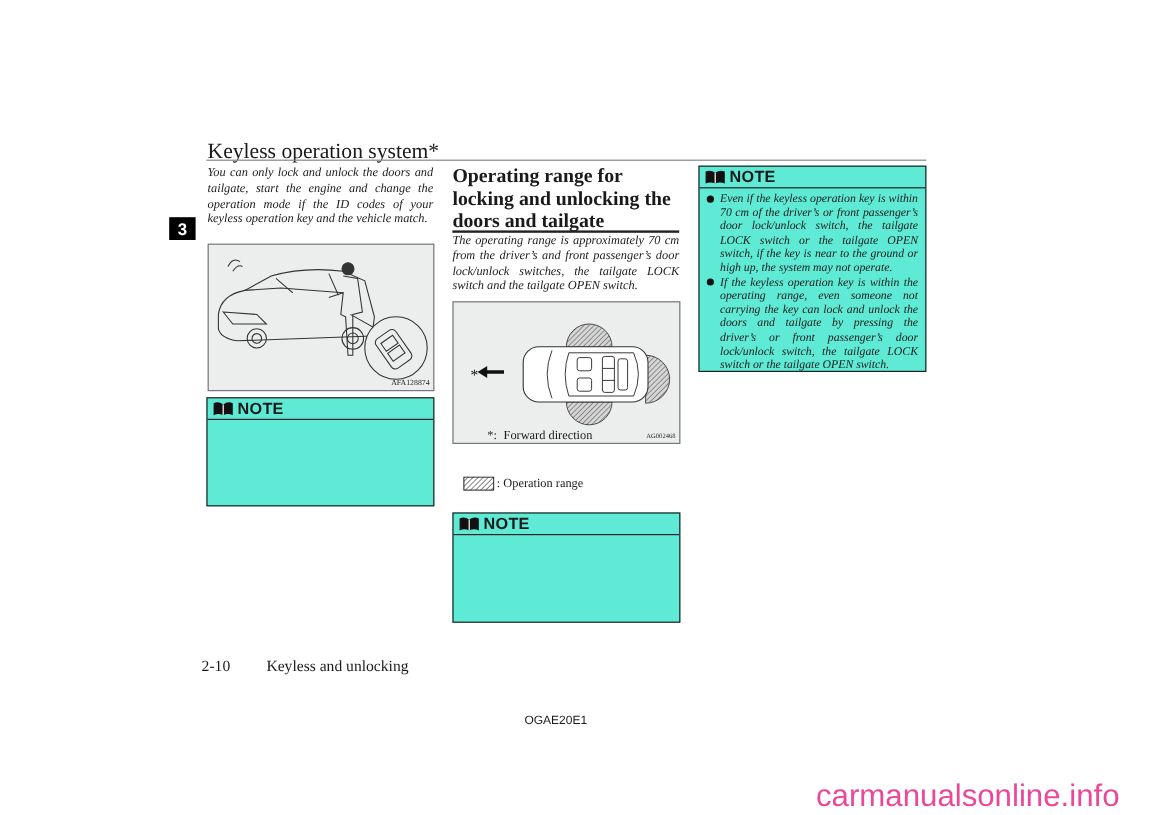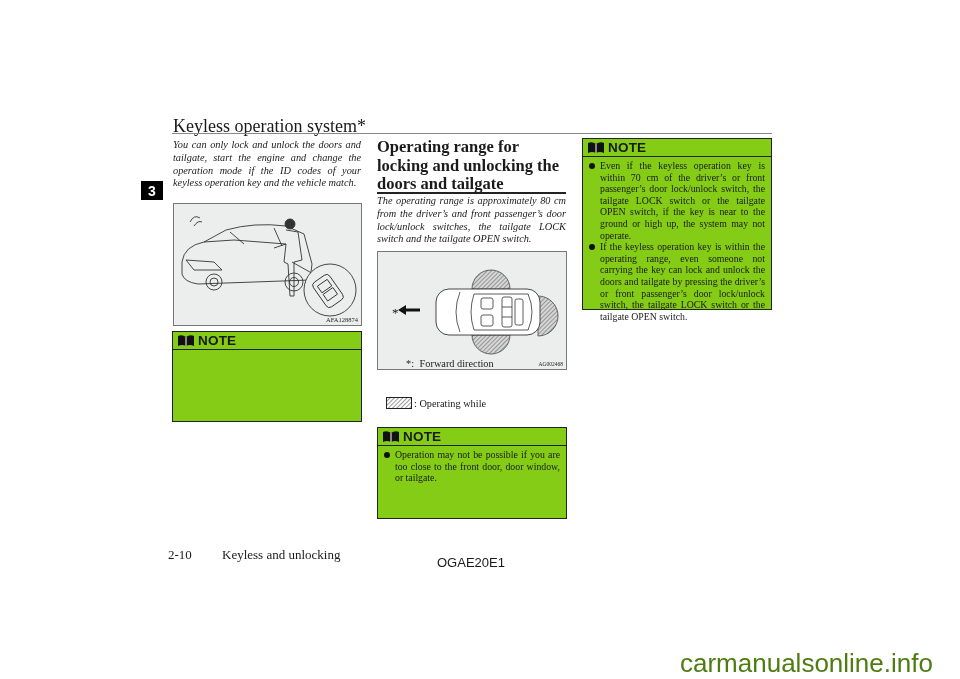--- a/index.html
+++ b/index.html
@@ -7,36 +7,36 @@
          font-family:"Liberation Serif", serif; color:#1a1a1a; }
   .abs { position:absolute; }
   .runhead { left:173px; top:116px; font-size:18px; }
   .runline { left:172px; top:133px; width:600px; height:1px; background:#888; }
   .tab3 { left:141px; top:181px; width:22px; height:19px; background:#000; color:#fff;
           font-family:"Liberation Sans", sans-serif; font-weight:bold; font-size:14px;
           display:flex; align-items:center; justify-content:center; }
   .para { font-size:10.3px; line-height:12.8px; text-align:justify;font-style:italic; }
   .fig { border:1px solid #777; background:#eceeee; }
   .figlabel { position:absolute; right:3px; bottom:2px; font-size:6.5px; color:#222; }
-  .note { border:1.5px solid #222; background:#84cc16; }
+  .note { border:1.5px solid #222; background:#5eead4; }
   .notehead { height:17px; border-bottom:1.5px solid #222; display:flex; align-items:center;
               padding-left:4px; font-family:"Liberation Sans", sans-serif; font-weight:bold;
               font-size:13.5px; letter-spacing:0.2px; }
   .notehead svg { margin-right:3px; }
   .notebody { padding:3px 6px 4px 6px; }
   .bullet { display:flex; font-size:9.8px; line-height:11.6px; text-align:justify; }
   .bullet .dot { width:6px; height:6px; border-radius:50%; background:#111;
                  flex:0 0 6px; margin:2.5px 5px 0 0; }
-  .bullet .txt { flex:1; }
+  .bullet .txt { flex:1;font-style:italic; }
   .h2 { font-weight:bold; font-size:16.5px; line-height:18.5px; }
   .h2line { height:1.5px; background:#222; }
   .legend { font-size:10.3px; }
   .footer { font-size:13px; }
-  .code { font-family:"Liberation Sans", sans-serif; font-size:13px; }
-  .water { font-family:"Liberation Sans", sans-serif; color:#4d7c0f; font-size:26px; }
+  .code { font-family:"Liberation Sans", sans-serif; font-size:10px;margin-top:40px; }
+  .water { font-family:"Liberation Sans", sans-serif; color:#ec4899; font-size:26px; }
 </style>
 </head>
 <body>
 
 <div class="abs runhead">Keyless operation system*</div>
 <div class="abs runline"></div>
 <div class="abs tab3">3</div>
 
 <div class="abs para" style="left:173px; top:139px; width:188px;">You can only lock and unlock the doors and tailgate, start the engine and change the operation mode if the ID codes of your keyless operation key and the vehicle match.</div>
 
@@ -73,21 +73,21 @@
     <svg width="18" height="13" viewBox="0 0 18 13">
       <path d="M1,2 Q5,0 9,3 Q13,0 17,2 L17,12 Q13,10 9,12 Q5,10 1,12 Z" fill="#111"></path>
       <path d="M9,3 L9,12" stroke="#fff" stroke-width="1"></path>
     </svg>
     <span>NOTE</span>
   </div>
 </div>
 
 <div class="abs h2" style="left:377px; top:138px; width:190px;">Operating range for locking and unlocking the doors and tailgate</div>
 <div class="abs h2line" style="left:377px; top:192px; width:189px;"></div>
-<div class="abs para" style="left:377px; top:195px; width:189px;">The operating range is approximately 80 cm from the driver’s and front passenger’s door lock/unlock switches, the tailgate LOCK switch and the tailgate OPEN switch.</div>
+<div class="abs para" style="left:377px; top:195px; width:189px;">The operating range is approximately 70 cm from the driver’s and front passenger’s door lock/unlock switches, the tailgate LOCK switch and the tailgate OPEN switch.</div>
 
 <div class="abs fig" style="left:377px; top:251px; width:188px; height:117px;">
   <svg width="188" height="117" viewBox="0 0 188 117">
     <defs>
       <pattern id="hatch" width="3" height="3" patternUnits="userSpaceOnUse" patternTransform="rotate(45)">
         <rect width="3" height="3" fill="#d6d6d6"></rect>
         <line x1="0" y1="0" x2="0" y2="3" stroke="#555" stroke-width="1"></line>
       </pattern>
     </defs>
 
@@ -122,36 +122,32 @@
 <div class="abs legend" style="left:386px; top:397px; display:flex; align-items:center;">
   <svg width="26" height="12" viewBox="0 0 26 12">
     <rect x="0.5" y="0.5" width="25" height="11" fill="url(#hatch2)" stroke="#222" stroke-width="1"></rect>
     <defs>
       <pattern id="hatch2" width="3" height="3" patternUnits="userSpaceOnUse" patternTransform="rotate(45)">
         <rect width="3" height="3" fill="#fff"></rect>
         <line x1="0" y1="0" x2="0" y2="3" stroke="#333" stroke-width="1"></line>
       </pattern>
     </defs>
   </svg>
-  <span style="margin-left:2px;">: Operating while</span>
+  <span style="margin-left:2px;">: Operation range</span>
 </div>
 
 <div class="abs note" style="left:377px; top:427px; width:188px; height:90px;">
   <div class="notehead">
     <svg width="18" height="13" viewBox="0 0 18 13">
       <path d="M1,2 Q5,0 9,3 Q13,0 17,2 L17,12 Q13,10 9,12 Q5,10 1,12 Z" fill="#111"></path>
       <path d="M9,3 L9,12" stroke="#fff" stroke-width="1"></path>
     </svg>
     <span>NOTE</span>
   </div>
   <div class="notebody">
-    <div class="bullet">
-      <span class="dot"></span>
-      <span class="txt">Operation may not be possible if you are too close to the front door, door window, or tailgate.</span>
-    </div>
   </div>
 </div>
 
 <div class="abs note" style="left:582px; top:138px; width:188px; height:170px;">
   <div class="notehead">
     <svg width="18" height="13" viewBox="0 0 18 13">
       <path d="M1,2 Q5,0 9,3 Q13,0 17,2 L17,12 Q13,10 9,12 Q5,10 1,12 Z" fill="#111"></path>
       <path d="M9,3 L9,12" stroke="#fff" stroke-width="1"></path>
     </svg>
     <span>NOTE</span>

